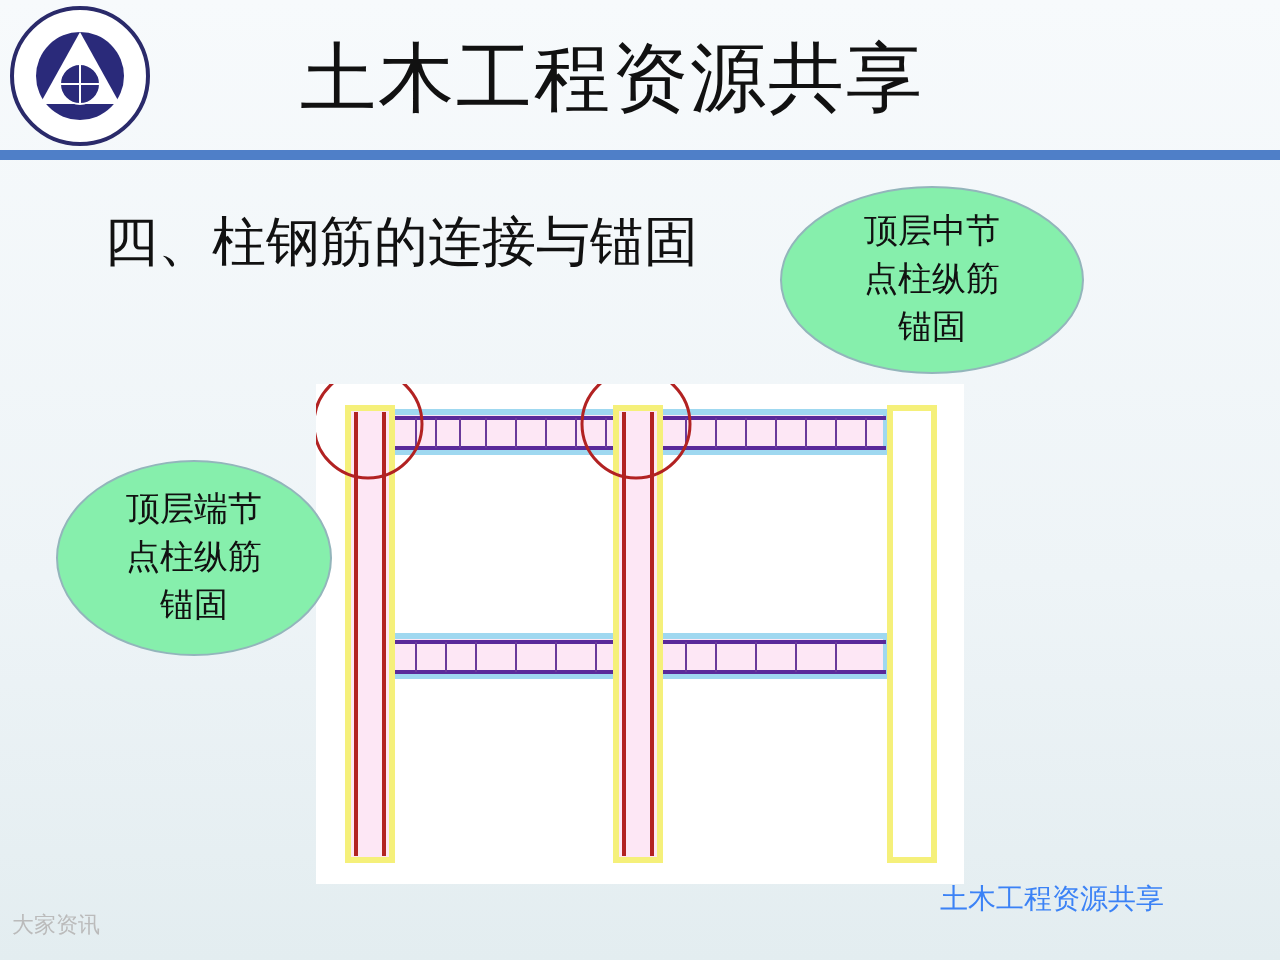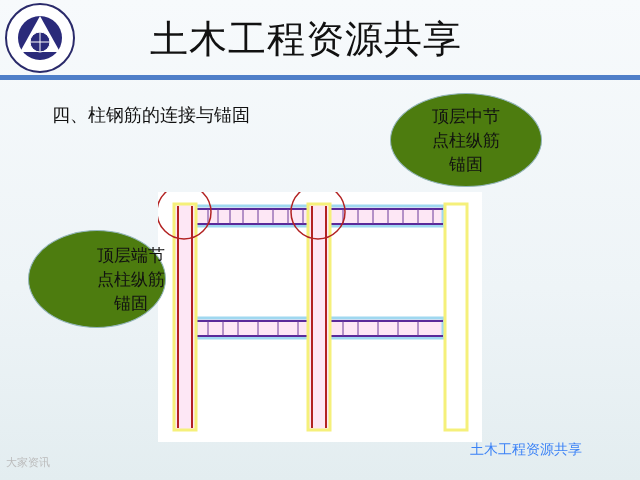--- a/index.html
+++ b/index.html
@@ -2,23 +2,23 @@
 <html><head>
 <meta charset="utf-8">
 <style>
   html,body{margin:0;padding:0;}
   body{width:640px;height:480px;position:relative;overflow:hidden;
     font-family:"DejaVu Sans",sans-serif;
     background:linear-gradient(180deg,#f7fafc 0%,#eef4f7 60%,#e3edf0 100%);}
   .logo{position:absolute;left:4px;top:2px;width:72px;height:72px;}
   .title{position:absolute;left:150px;top:14px;font-size:38px;color:#111;letter-spacing:1px;}
   .hr{position:absolute;left:0;top:75px;width:640px;height:5px;background:#4f7fc8;}
-  .subtitle{position:absolute;left:52px;top:103px;font-size:18px;color:#111;}
+  .subtitle{position:absolute;left:52px;top:103px;font-size:27px;color:#111;}
   .diagram{position:absolute;left:158px;top:192px;width:324px;height:250px;background:#fff;}
-  .callout{position:absolute;background:#4d7c0f;border:1px solid #93b5bb;border-radius:50%;
+  .callout{position:absolute;background:#86efac;border:1px solid #93b5bb;border-radius:50%;
     font-size:17px;color:#111;text-align:center;line-height:24px;display:flex;align-items:center;justify-content:center;}
   .callout-text{white-space:pre-line;}
   .footer-left{position:absolute;left:6px;top:455px;font-size:11px;color:#bbb;}
   .footer-right{position:absolute;left:470px;top:441px;font-size:14px;color:#3b82f6;}
 </style>
 </head>
 <body>
 
 <svg class="logo" viewBox="0 0 72 72">
   <circle cx="36" cy="36" r="34" fill="#fff" stroke="#2a2a6a" stroke-width="2"></circle>
@@ -80,20 +80,20 @@
 
   <circle cx="26" cy="20" r="27" fill="none" stroke="#b22222" stroke-width="1.5"></circle>
   <circle cx="160" cy="20" r="27" fill="none" stroke="#b22222" stroke-width="1.5"></circle>
 </svg>
 
 <div class="callout" style="left:390px;top:93px;width:150px;height:92px;">
   <span class="callout-text">顶层中节
 点柱纵筋
 锚固</span>
 </div>
-<div class="callout" style="left:28px;top:230px;width:136px;height:96px;justify-content:flex-end;">
+<div class="callout" style="left:28px;top:230px;width:136px;height:96px;">
   <span class="callout-text">顶层端节
 点柱纵筋
 锚固</span>
 </div>
 
 <div class="footer-left">大家资讯</div>
 <div class="footer-right">土木工程资源共享</div>
 
 </body></html>

